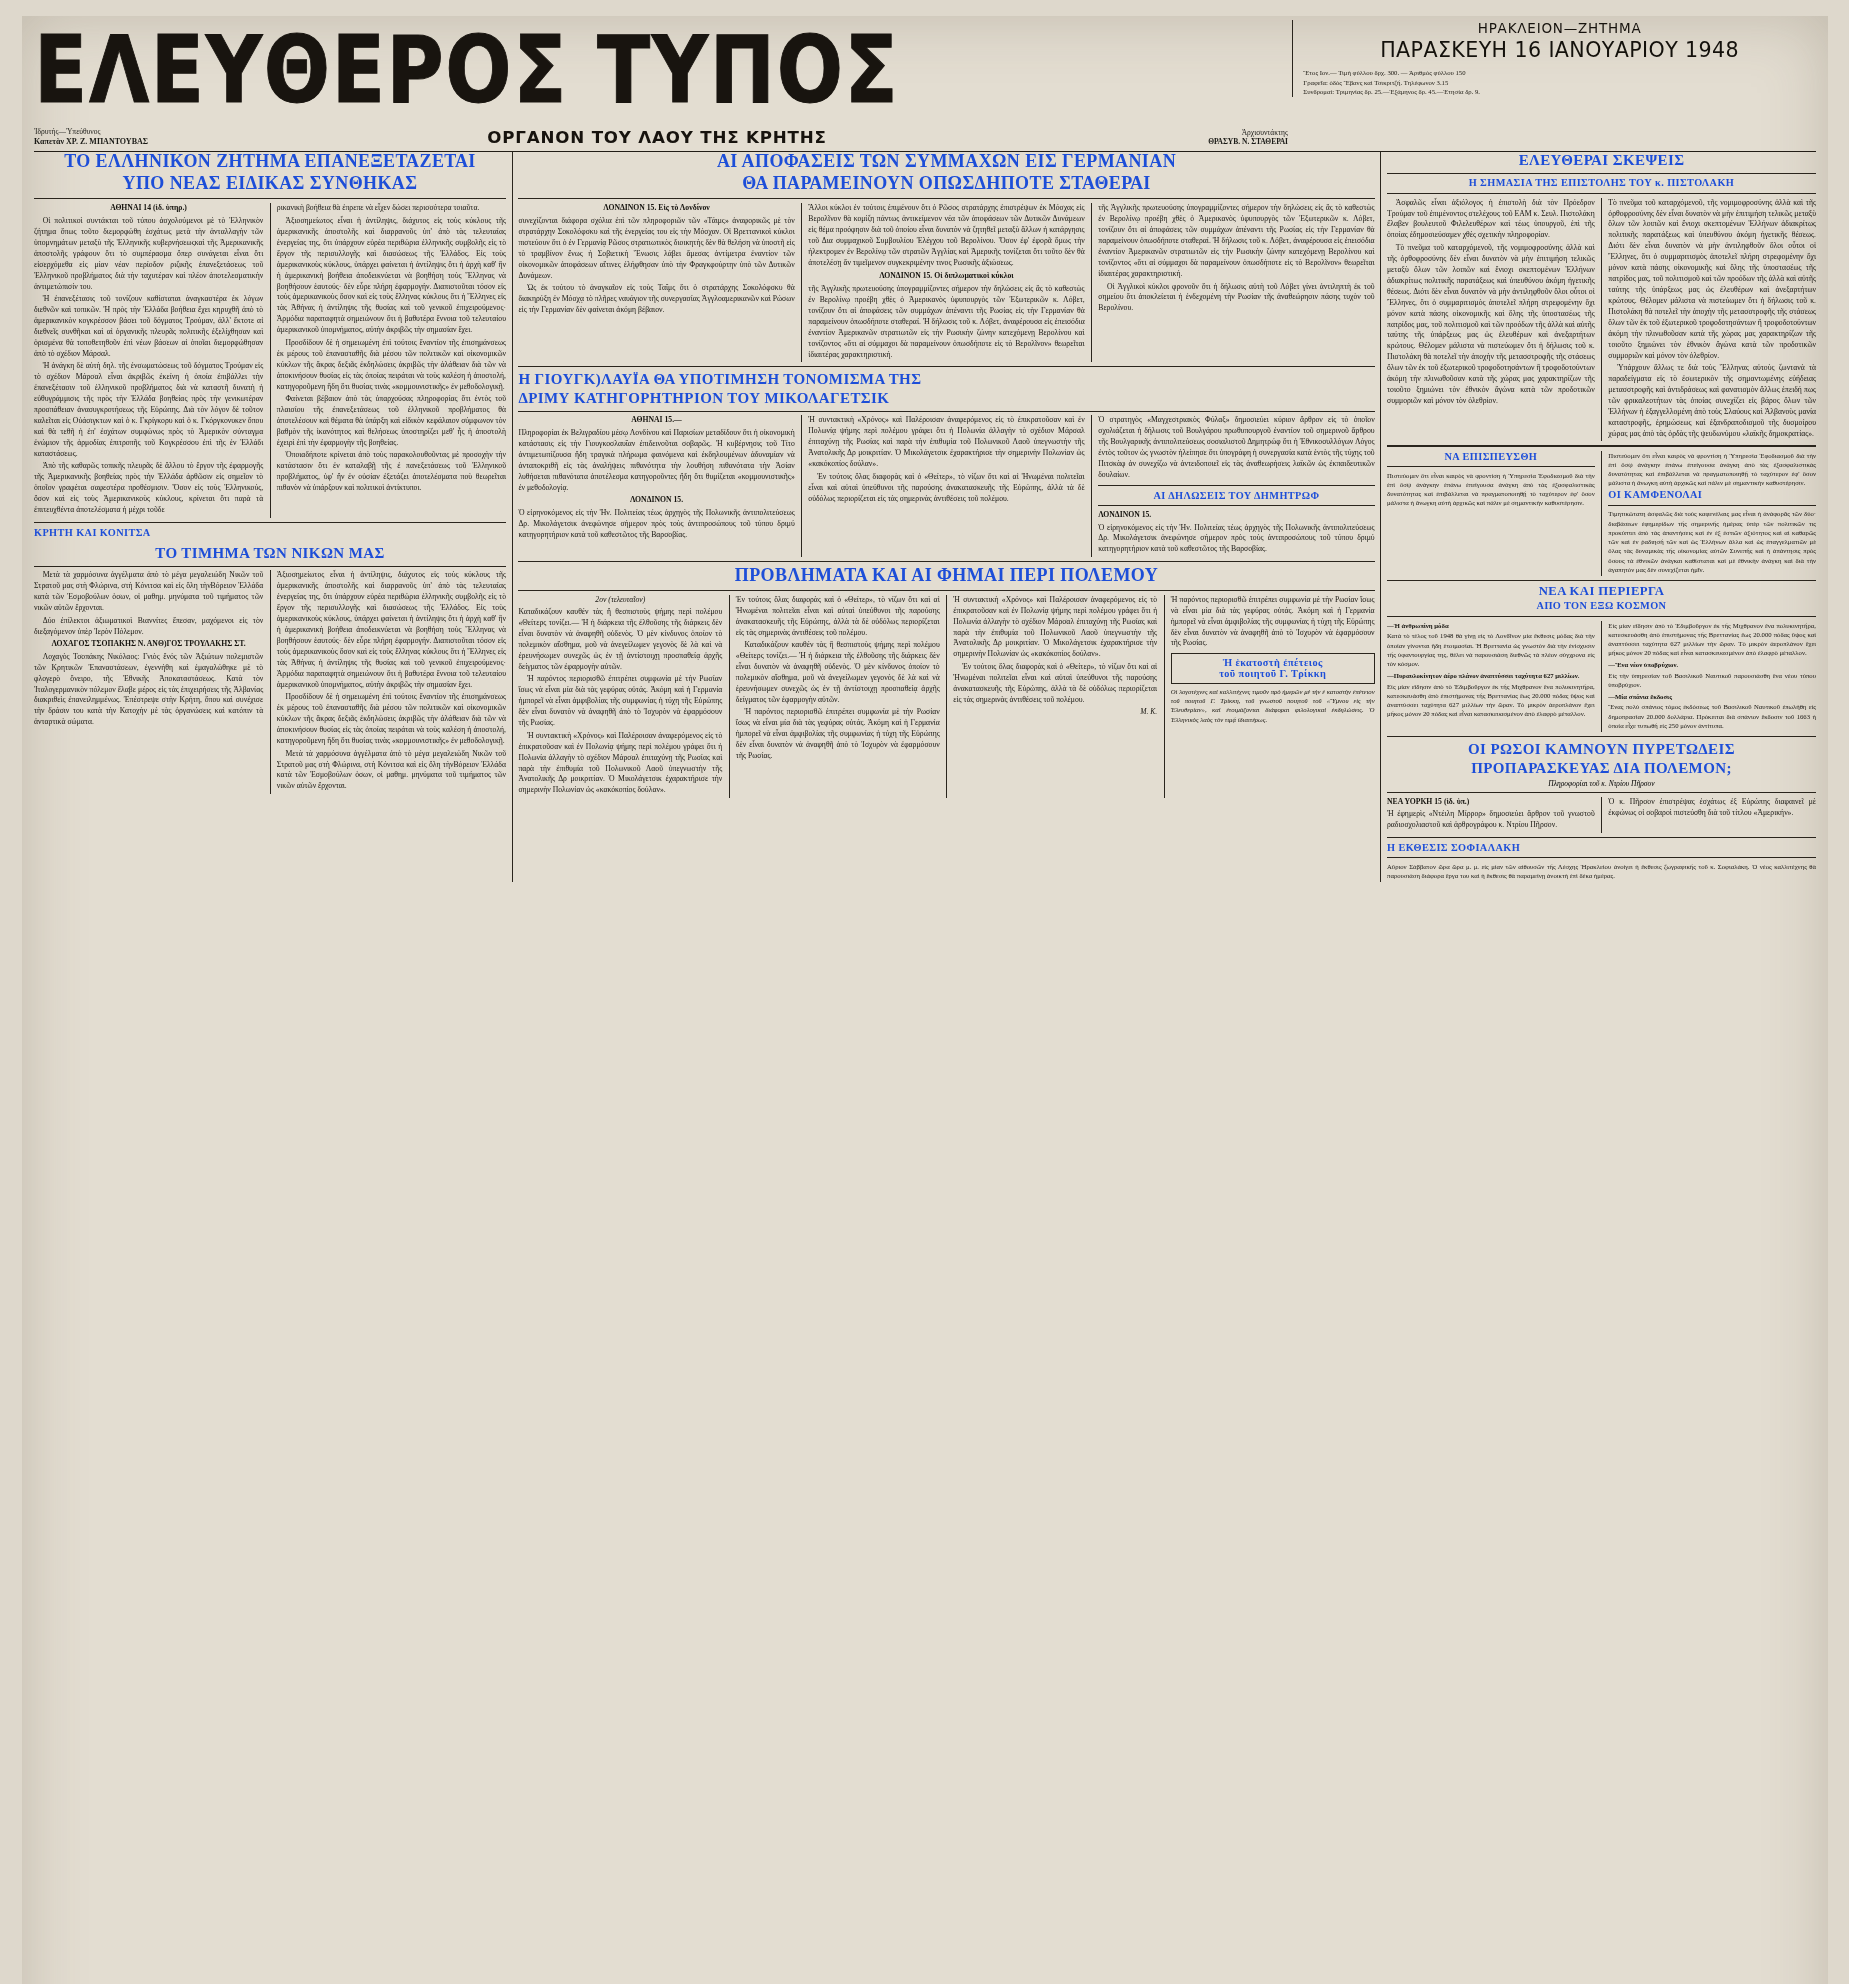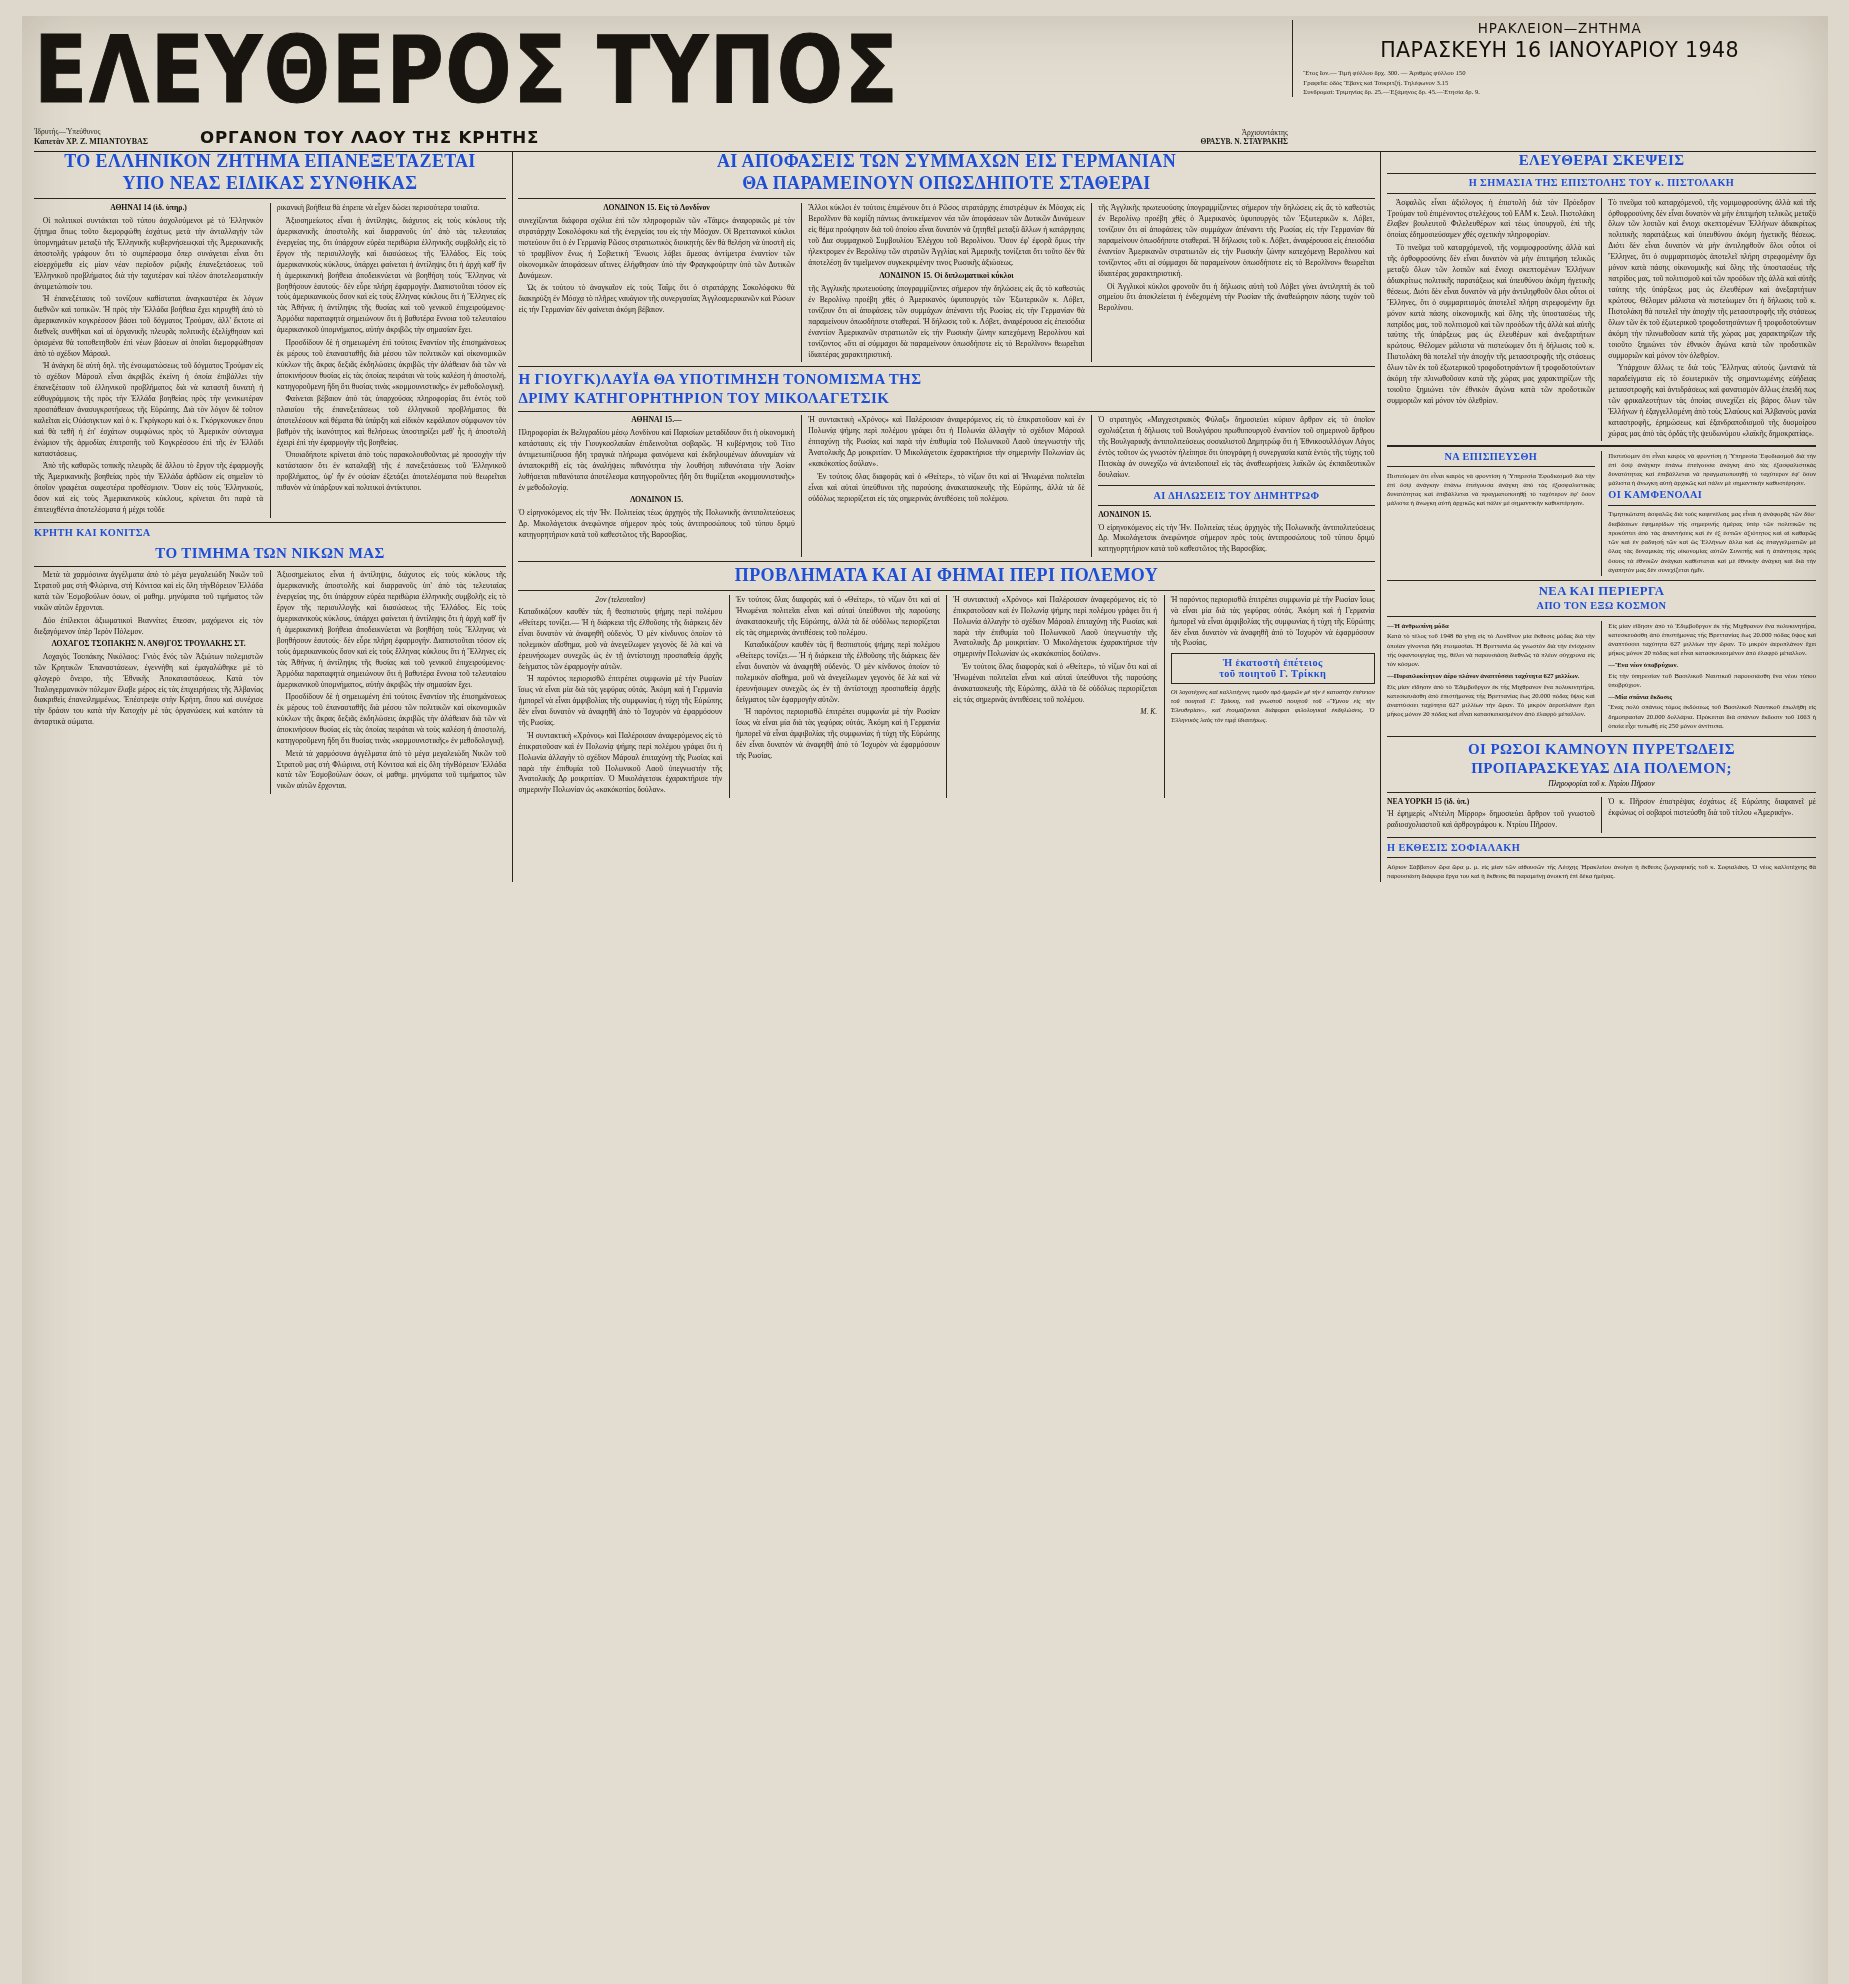--- a/index.html
+++ b/index.html
@@ -30,21 +30,21 @@
     white-space:nowrap;
     transform:scaleY(1.18);
     transform-origin:left top;
     margin-top:4px;
   }
   .mast-sub-row{display:flex;align-items:flex-end;margin-top:24.6px;gap:7px;}
   .mast-pub{font-size:7.5px;line-height:1.25;color:#1a1a16;width:159px;}
   .mast-pub b{font-size:8px;}
   .mast-organ{
     font-family:"DejaVu Sans", sans-serif;font-weight:bold;font-size:16.7px;
-    letter-spacing:0.8px;color:#17130e;flex:1;
+    letter-spacing:0.8px;color:#17130e;flex:1;text-align:center;
   }
   .mast-editor{font-size:7.5px;line-height:1.25;color:#1a1a16;text-align:right;width:167px;}
   .mast-right{flex:1;padding-left:10.3px;border-left:1.2px solid #2a251d;margin-left:4px;}
   .mast-place{font-family:"DejaVu Sans",sans-serif;font-size:13.5px;letter-spacing:0.8px;text-align:center;color:#17130e;}
   .mast-date{font-family:"DejaVu Sans",sans-serif;font-size:20.6px;font-weight:normal;letter-spacing:0.4px;text-align:center;margin-top:2.4px;color:#14110c;}
   .mast-fine{font-size:6.7px;line-height:1.45;margin-top:5.6px;color:#1b1811;}
   .mast-fine div{border-bottom:0;}
   .rule{height:1.6px;background:#221d16;margin:4px 12px 0 12px;}
   
   .body-wrap{display:flex;padding:0 12px;margin-top:0;}
@@ -88,21 +88,21 @@
     <div class="mast-left">
       <div class="mast-title">ΕΛΕΥΘΕΡΟΣ ΤΥΠΟΣ</div>
       <div class="mast-sub-row">
         <div class="mast-pub">
           <div>Ἰδρυτής—Ὑπεύθυνος</div>
           <div><b>Καπετὰν ΧΡ. Ζ. ΜΠΑΝΤΟΥΒΑΣ</b></div>
         </div>
         <div class="mast-organ">ΟΡΓΑΝΟΝ ΤΟΥ ΛΑΟΥ ΤΗΣ ΚΡΗΤΗΣ</div>
         <div class="mast-editor">
           <div>Ἀρχισυντάκτης</div>
-          <div><b>ΘΡΑΣΥΒ. Ν. ΣΤΑΥΡΑΚΗΣ</b></div>
+          <div><b>ΘΡΑΣΥΒ. Ν. ΣΤΑΘΕΡΑΙ</b></div>
         </div>
       </div>
     </div>
     <div class="mast-right">
       <div class="mast-place">ΗΡΑΚΛΕΙΟΝ—ΖΗΤΗΜΑ</div>
       <div class="mast-date">ΠΑΡΑΣΚΕΥΗ 16 ΙΑΝΟΥΑΡΙΟΥ 1948</div>
       <div class="mast-fine">
         <div>Ἔτος Ιον.— Τιμὴ φύλλου δρχ. 300.  —   Ἀριθμὸς φύλλου 150</div>
         <div>Γραφεῖα: ὁδὸς Ἔβανς καὶ Τσικριτζῆ.              Τηλέφωνον 3.15</div>
         <div>Συνδρομαί: Τριμηνίας δρ. 25.—Ἑξάμηνος δρ. 45.—Ἐτησία δρ. 9.</div>

